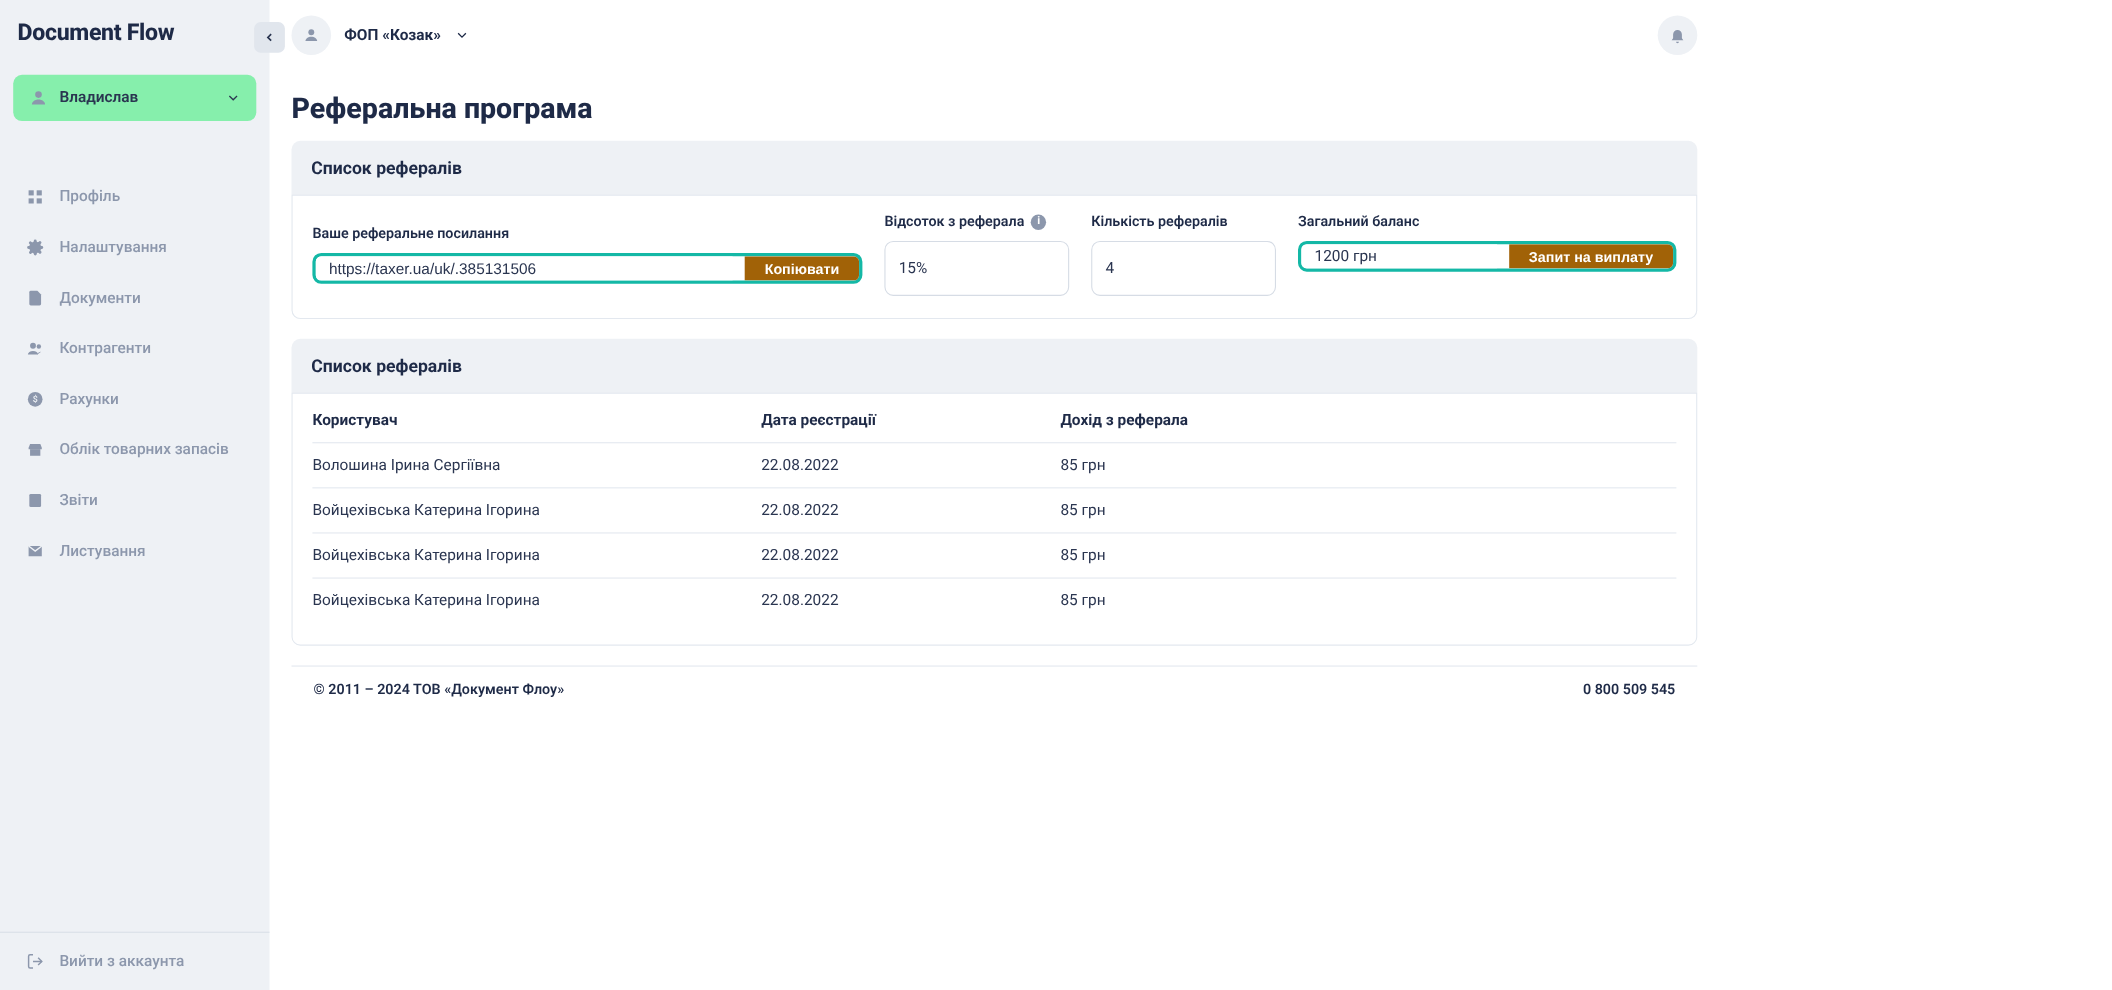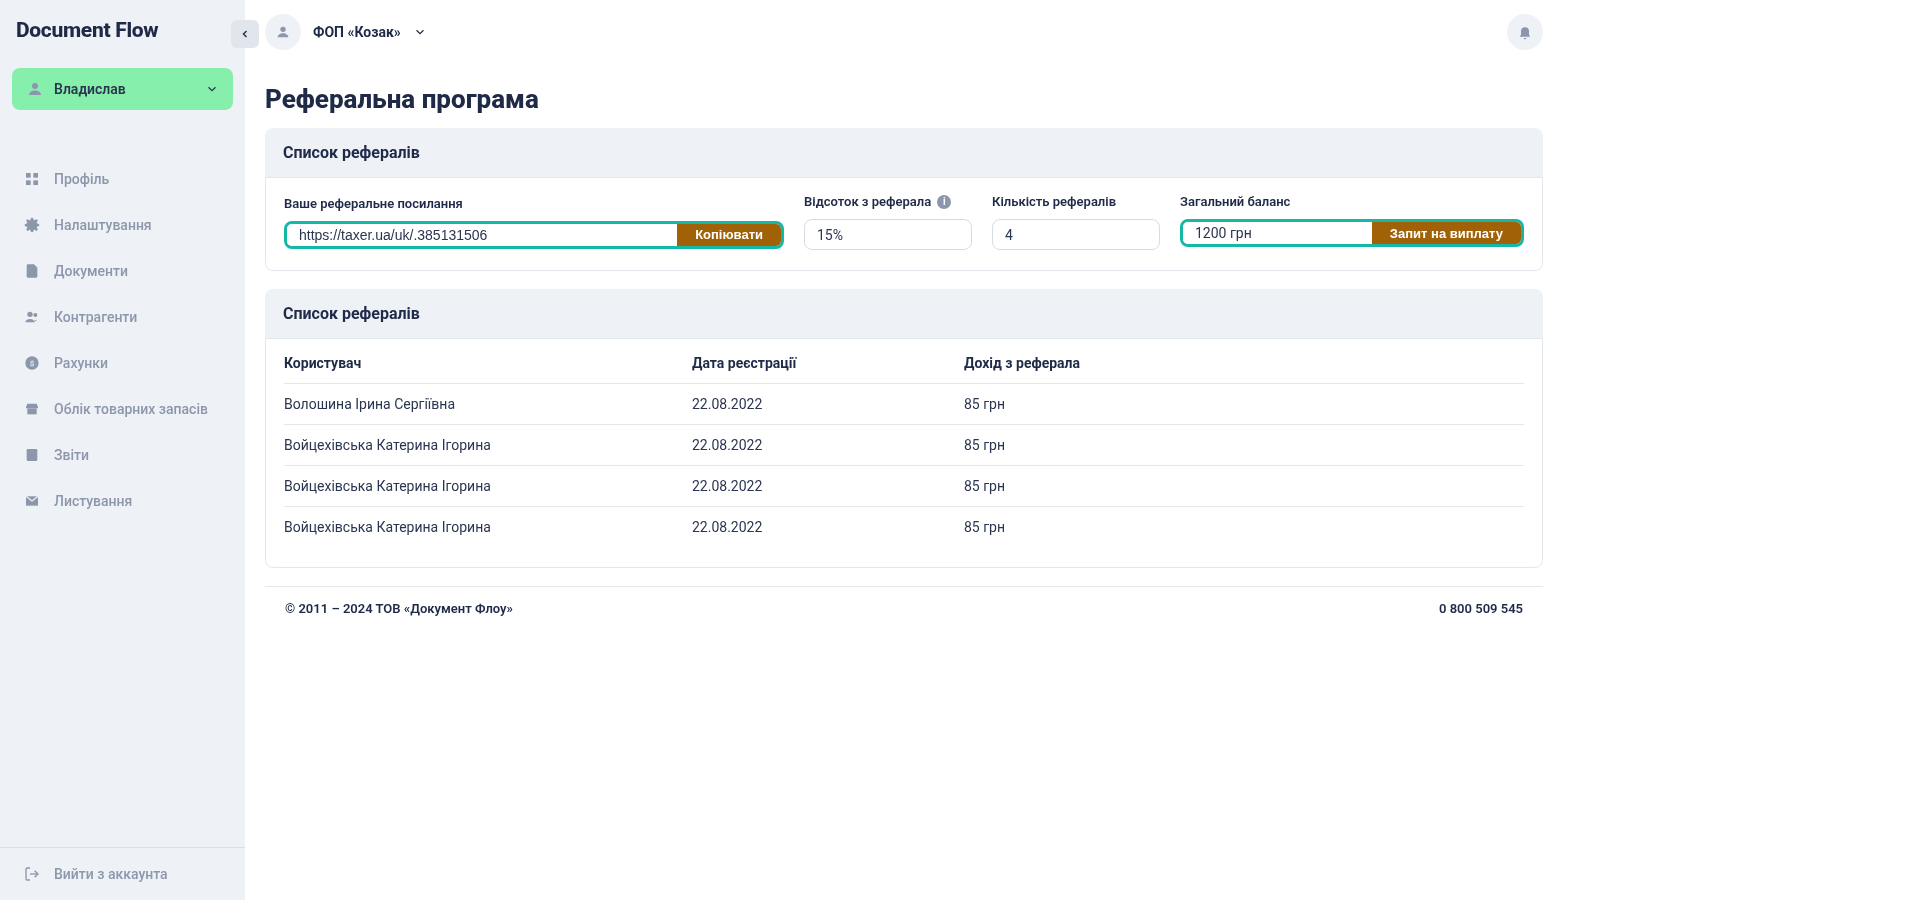--- a/index.html
+++ b/index.html
@@ -230,21 +230,21 @@
   border: none;
   padding: 0 18px;
   font-size: 13px;
   font-weight: 600;
   cursor: pointer;
   margin-left: 11px;
 }
 .boxval {
   border: 1px solid #D6DCE5;
   border-radius: 8px;
-  height: 31px;
+  height: 50px;
   display: flex;
   align-items: center;
   padding: 0 12px;
   font-size: 14px;
   color: #2A3550;
   background: #fff;
 }
 
 .table-head, .table-row {
   display: flex;

